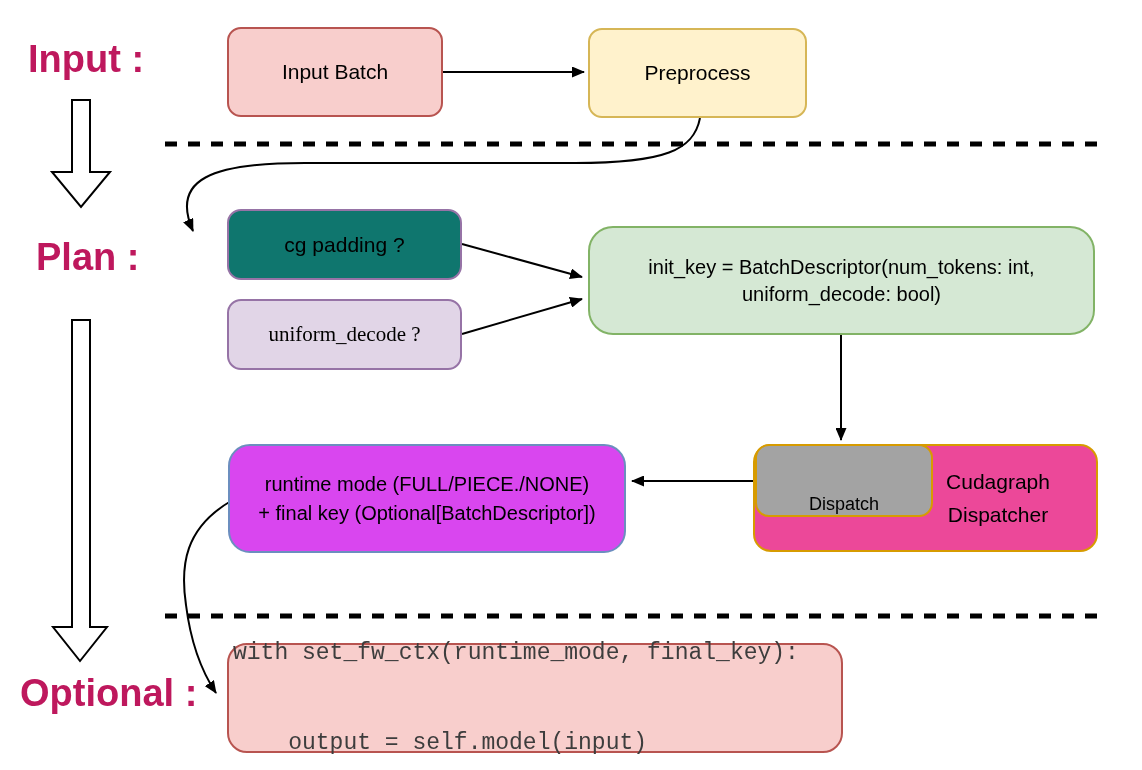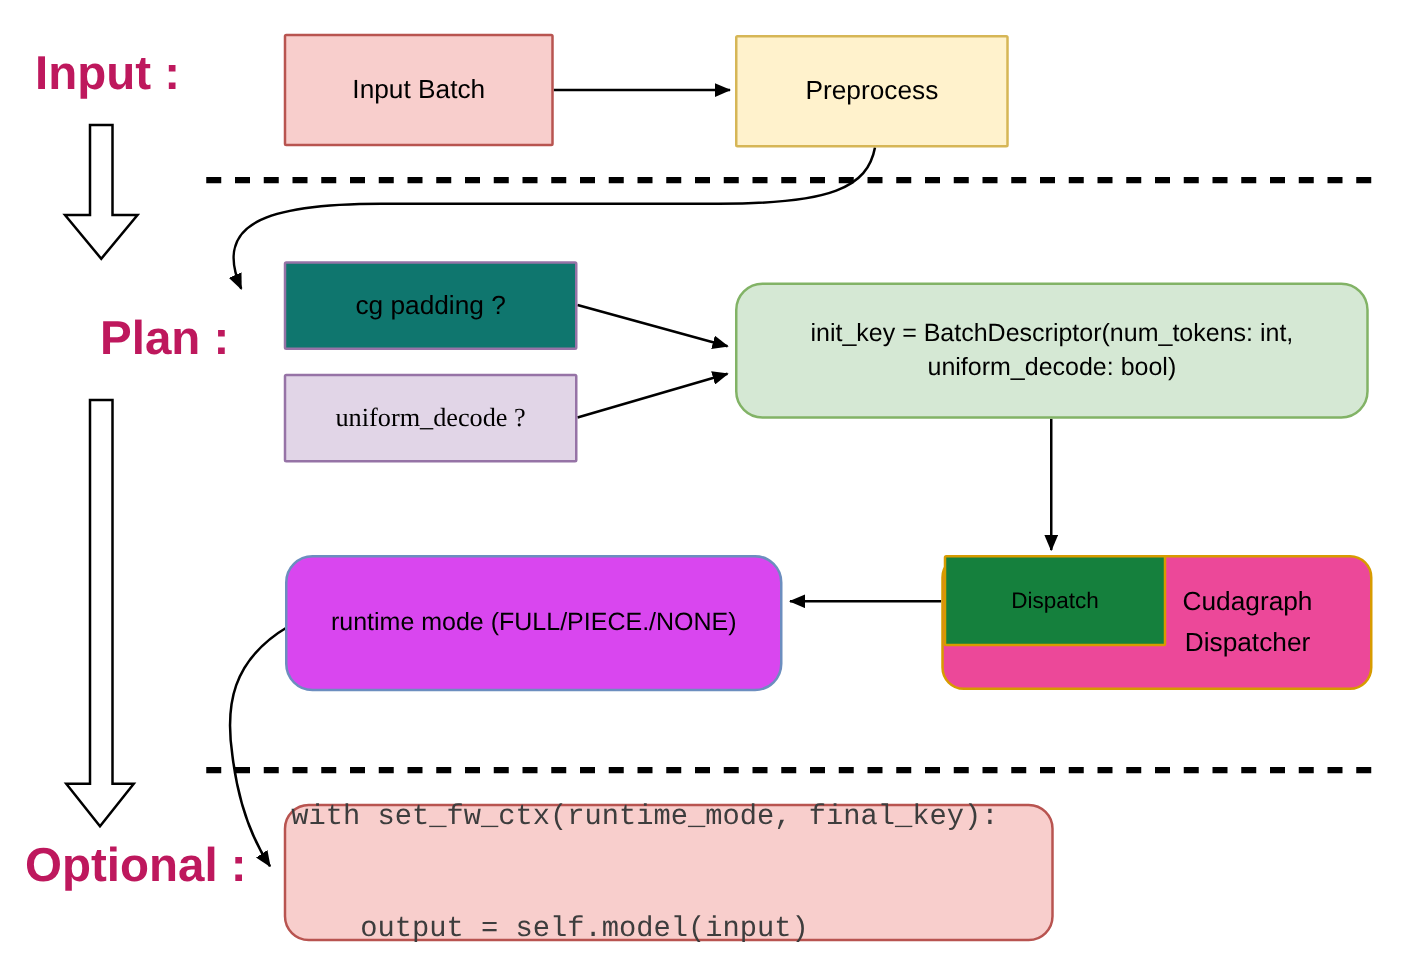--- a/index.html
+++ b/index.html
@@ -23,32 +23,32 @@
     box-sizing:border-box;
     border:2px solid #000;
     display:flex;
     align-items:center;
     justify-content:center;
     text-align:center;
     color:#000;
     background:#fff;
   }
   .node .lines{width:100%;}
-  .r14{border-radius:2px;}
+  .r14{border-radius:14px;}
   .r18{border-radius:18px;}
   .r20{border-radius:20px;}
   .r22{border-radius:22px;}
   .fs21{font-size:21px;}
   .fs20{font-size:20px;line-height:27px;}
   .fs18{font-size:18px;}
   .node-input-batch{left:227px;top:27px;width:216px;height:90px;}
   .node-preprocess{left:588px;top:28px;width:219px;height:90px;}
   .node-cg-padding{left:227px;top:209px;width:235px;height:71px;}
   .node-uniform-decode{left:227px;top:299px;width:235px;height:71px;font-family:Liberation Serif, serif;}
-  .node-init-key{left:588px;top:226px;width:507px;height:109px;}
+  .node-init-key{left:588px;top:226px;width:507px;height:109px;border-radius:25px;}
   .node-cudagraph{left:753px;top:444px;width:345px;height:108px;justify-content:flex-end;}
   .node-cudagraph .lines{width:180px;font-size:21px;line-height:33px;margin-right:8px;}
   .node-dispatch{left:755px;top:444px;width:178px;height:73px;}
   .node-runtime{left:228px;top:444px;width:398px;height:109px;}
   .node-runtime .lines{font-size:20px;line-height:29px;}
   .node-code{left:227px;top:643px;width:616px;height:110px;justify-content:flex-end;text-align:left;}
   .node-code .lines{
     font-family:"Liberation Mono", monospace;
     font-size:23px;
     line-height:30px;
@@ -78,21 +78,21 @@
     <path d="M 443 72 L 584 72" fill="none" stroke="#000" stroke-width="2" marker-end="url(#arrow)"></path>
     <path d="M 700 118 C 694 150 665 163 575 163 L 305 163 C 212 163 170 179 193 231" fill="none" stroke="#000" stroke-width="2" marker-end="url(#arrow)"></path>
     <path d="M 462 244 L 582 277" fill="none" stroke="#000" stroke-width="2" marker-end="url(#arrow)"></path>
     <path d="M 462 334 L 582 299" fill="none" stroke="#000" stroke-width="2" marker-end="url(#arrow)"></path>
     <path d="M 841 335 L 841 440" fill="none" stroke="#000" stroke-width="2" marker-end="url(#arrow)"></path>
     <path d="M 753 481 L 632 481" fill="none" stroke="#000" stroke-width="2" marker-end="url(#arrow)"></path>
     <path d="M 231 501 C 185 528 180 565 186 605 C 191 645 202 672 216 693" fill="none" stroke="#000" stroke-width="2" marker-end="url(#arrow)"></path>
   </svg>
 
   <div class="stage-label" style="left:28px;top:38px;">Input :</div>
-  <div class="stage-label" style="left:36px;top:250px;margin-left:44px;">Plan :</div>
+  <div class="stage-label" style="left:36px;top:236px;">Plan :</div>
   <div class="stage-label" style="left:20px;top:672px;">Optional :</div>
 
   <div class="node r14 fs21 node-input-batch" style="background-color: rgb(248, 206, 204); border-color: rgb(184, 84, 80);">
     <span>Input Batch</span>
   </div>
 
   <div class="node r14 fs21 node-preprocess" style="background-color: rgb(255, 242, 204); border-color: rgb(214, 182, 86);">
     <span>Preprocess</span>
   </div>
 
@@ -108,27 +108,28 @@
     <div class="lines">
       <div>init_key = BatchDescriptor(num_tokens: int,</div>
       <div>uniform_decode: bool)</div>
     </div>
   </div>
 
   <div class="node r18 node-cudagraph" style="background-color: #ec4899; border-color: rgb(215, 155, 0);">
     <div class="lines">Cudagraph Dispatcher</div>
   </div>
 
-  <div class="node r14 fs18 node-dispatch" style="background-color: #15803d; border-color: rgb(215, 155, 0);">
+  <div class="node r14 fs18 node-dispatch" style="background-color: #a3a3a3; border-color: rgb(215, 155, 0); align-items: flex-end;">
     <span>Dispatch</span>
   </div>
 
   <div class="node r22 node-runtime" style="background-color: #d946ef; border-color: rgb(108, 142, 191);">
     <div class="lines">
       <div>runtime mode (FULL/PIECE./NONE)</div>
+      <div>+ final key (Optional[BatchDescriptor])</div>
     </div>
   </div>
 
   <div class="node r20 node-code" style="background-color: rgb(248, 206, 204); border-color: rgb(184, 84, 80);">
     <div class="lines">
       <div>with set_fw_ctx(runtime_mode, final_key):</div>
       <div>    output = self.model(input)</div>
     </div>
   </div>
 

